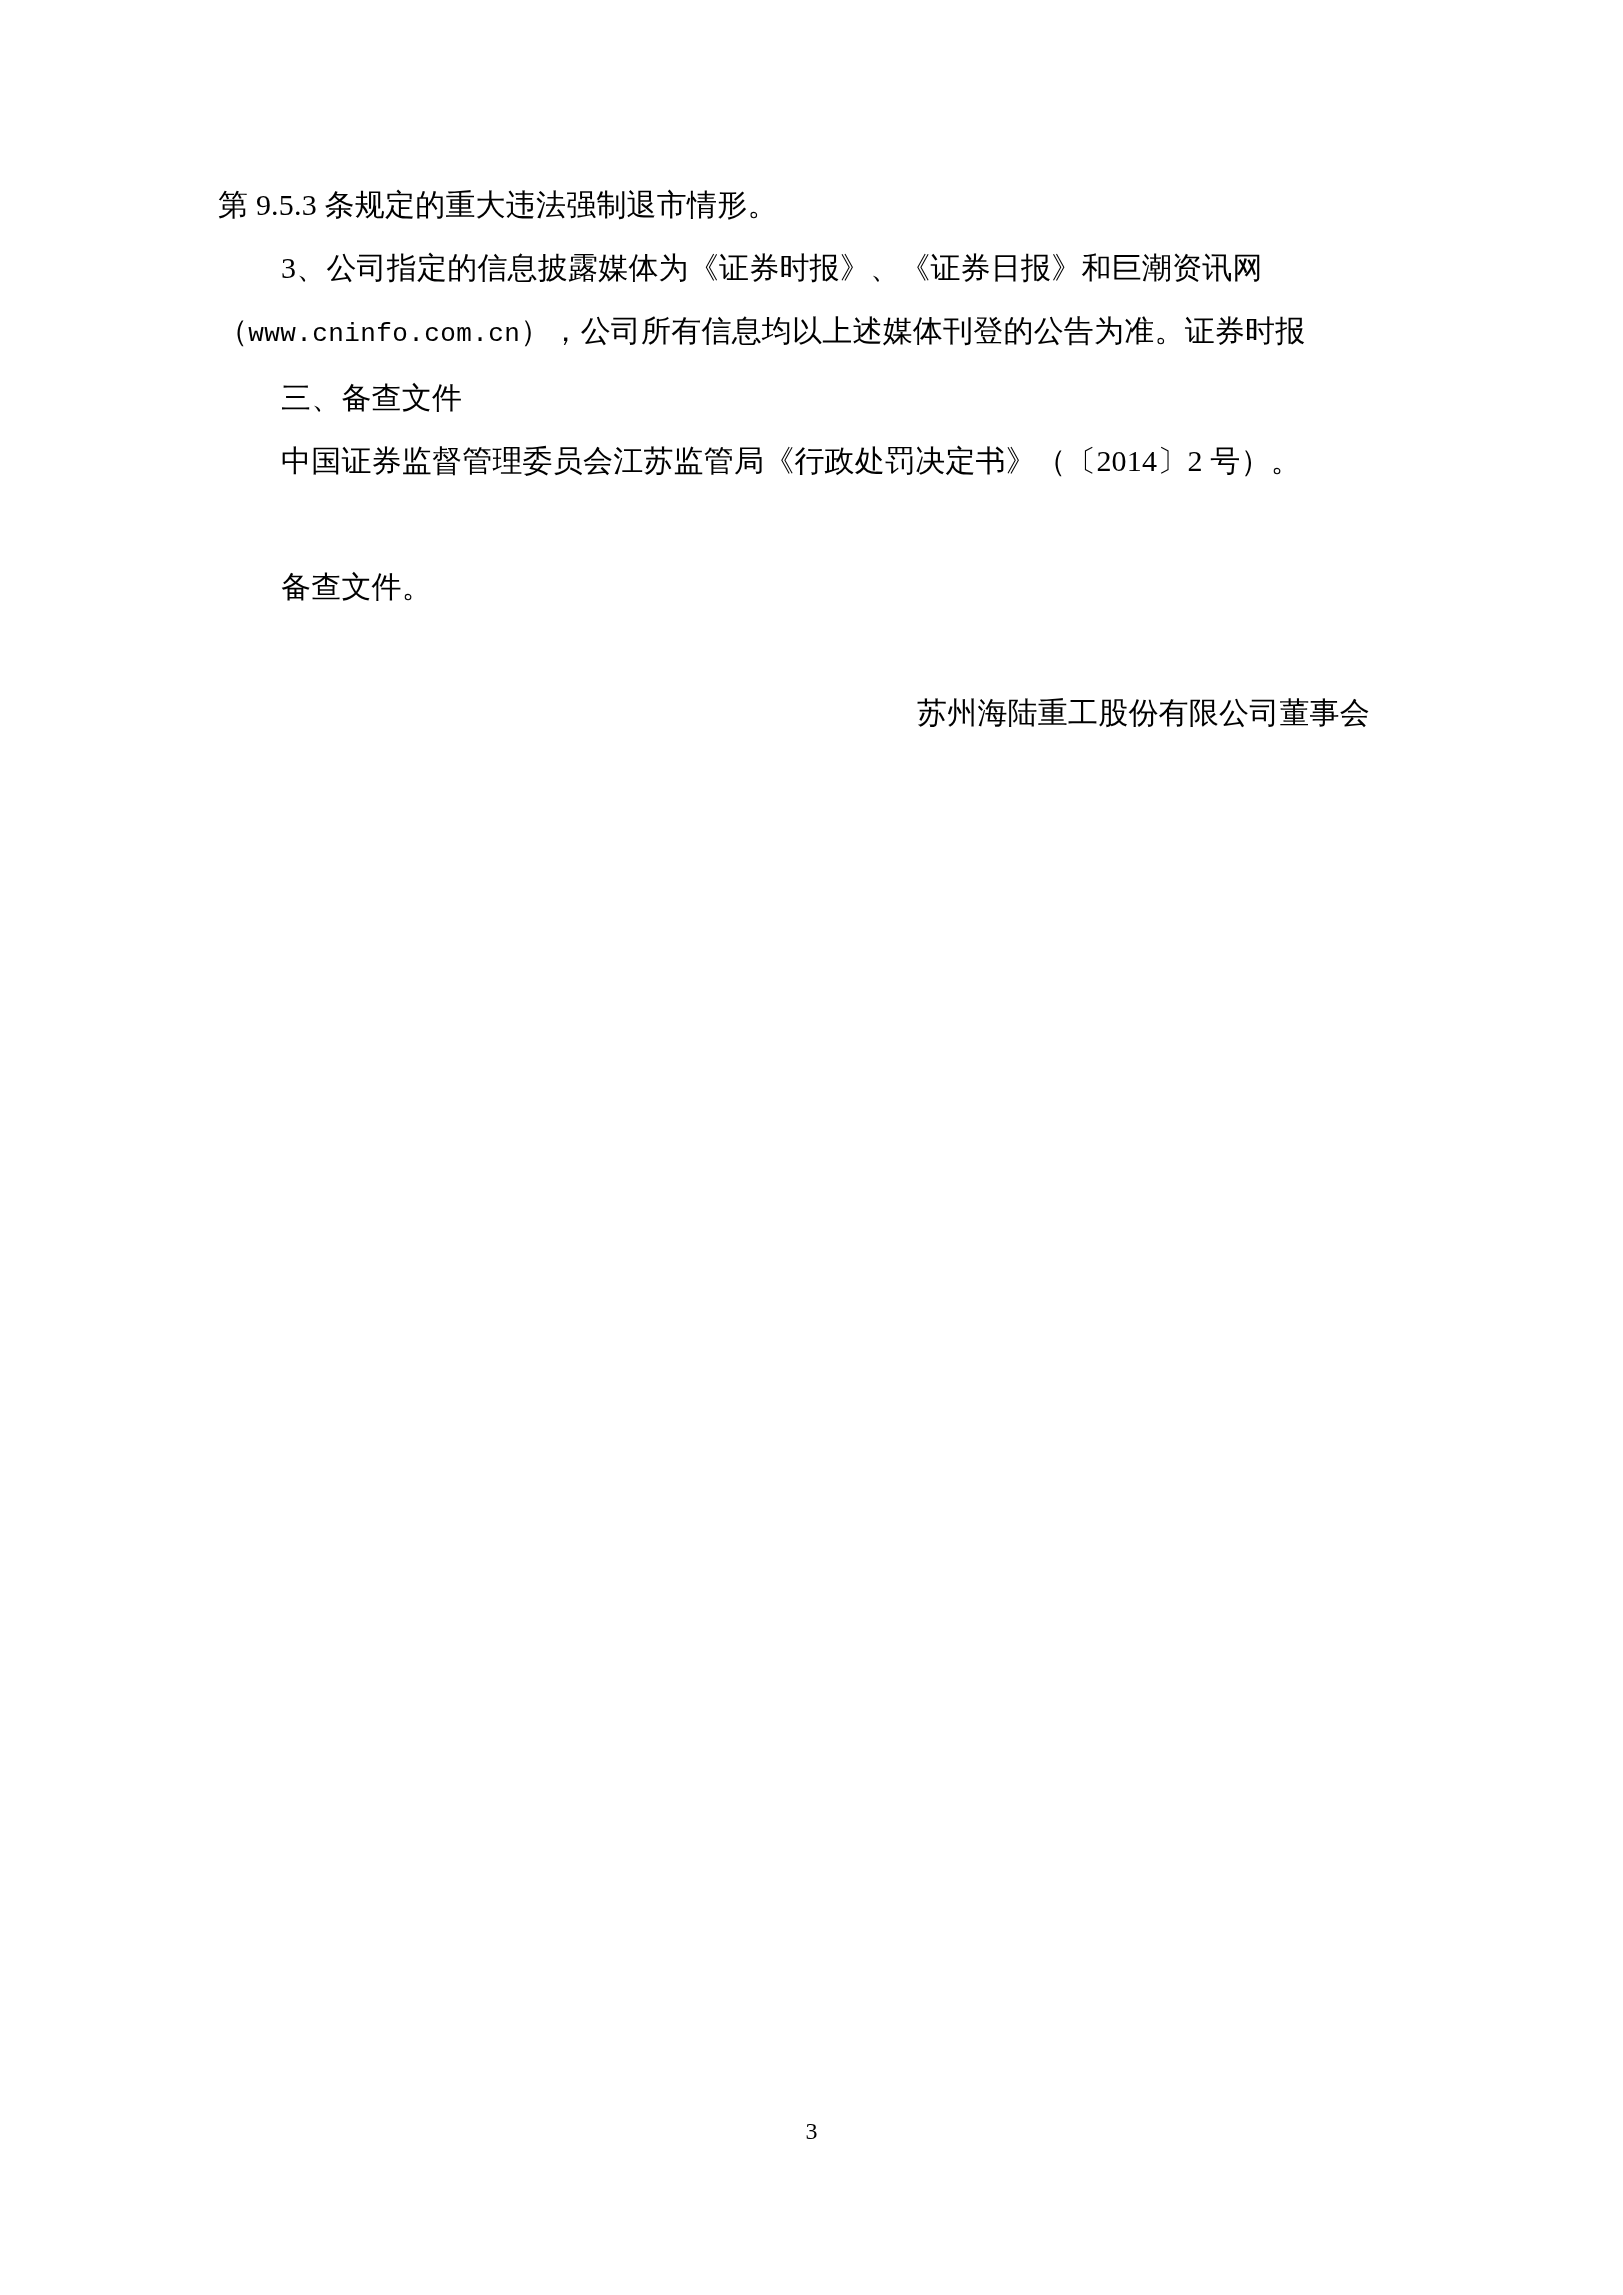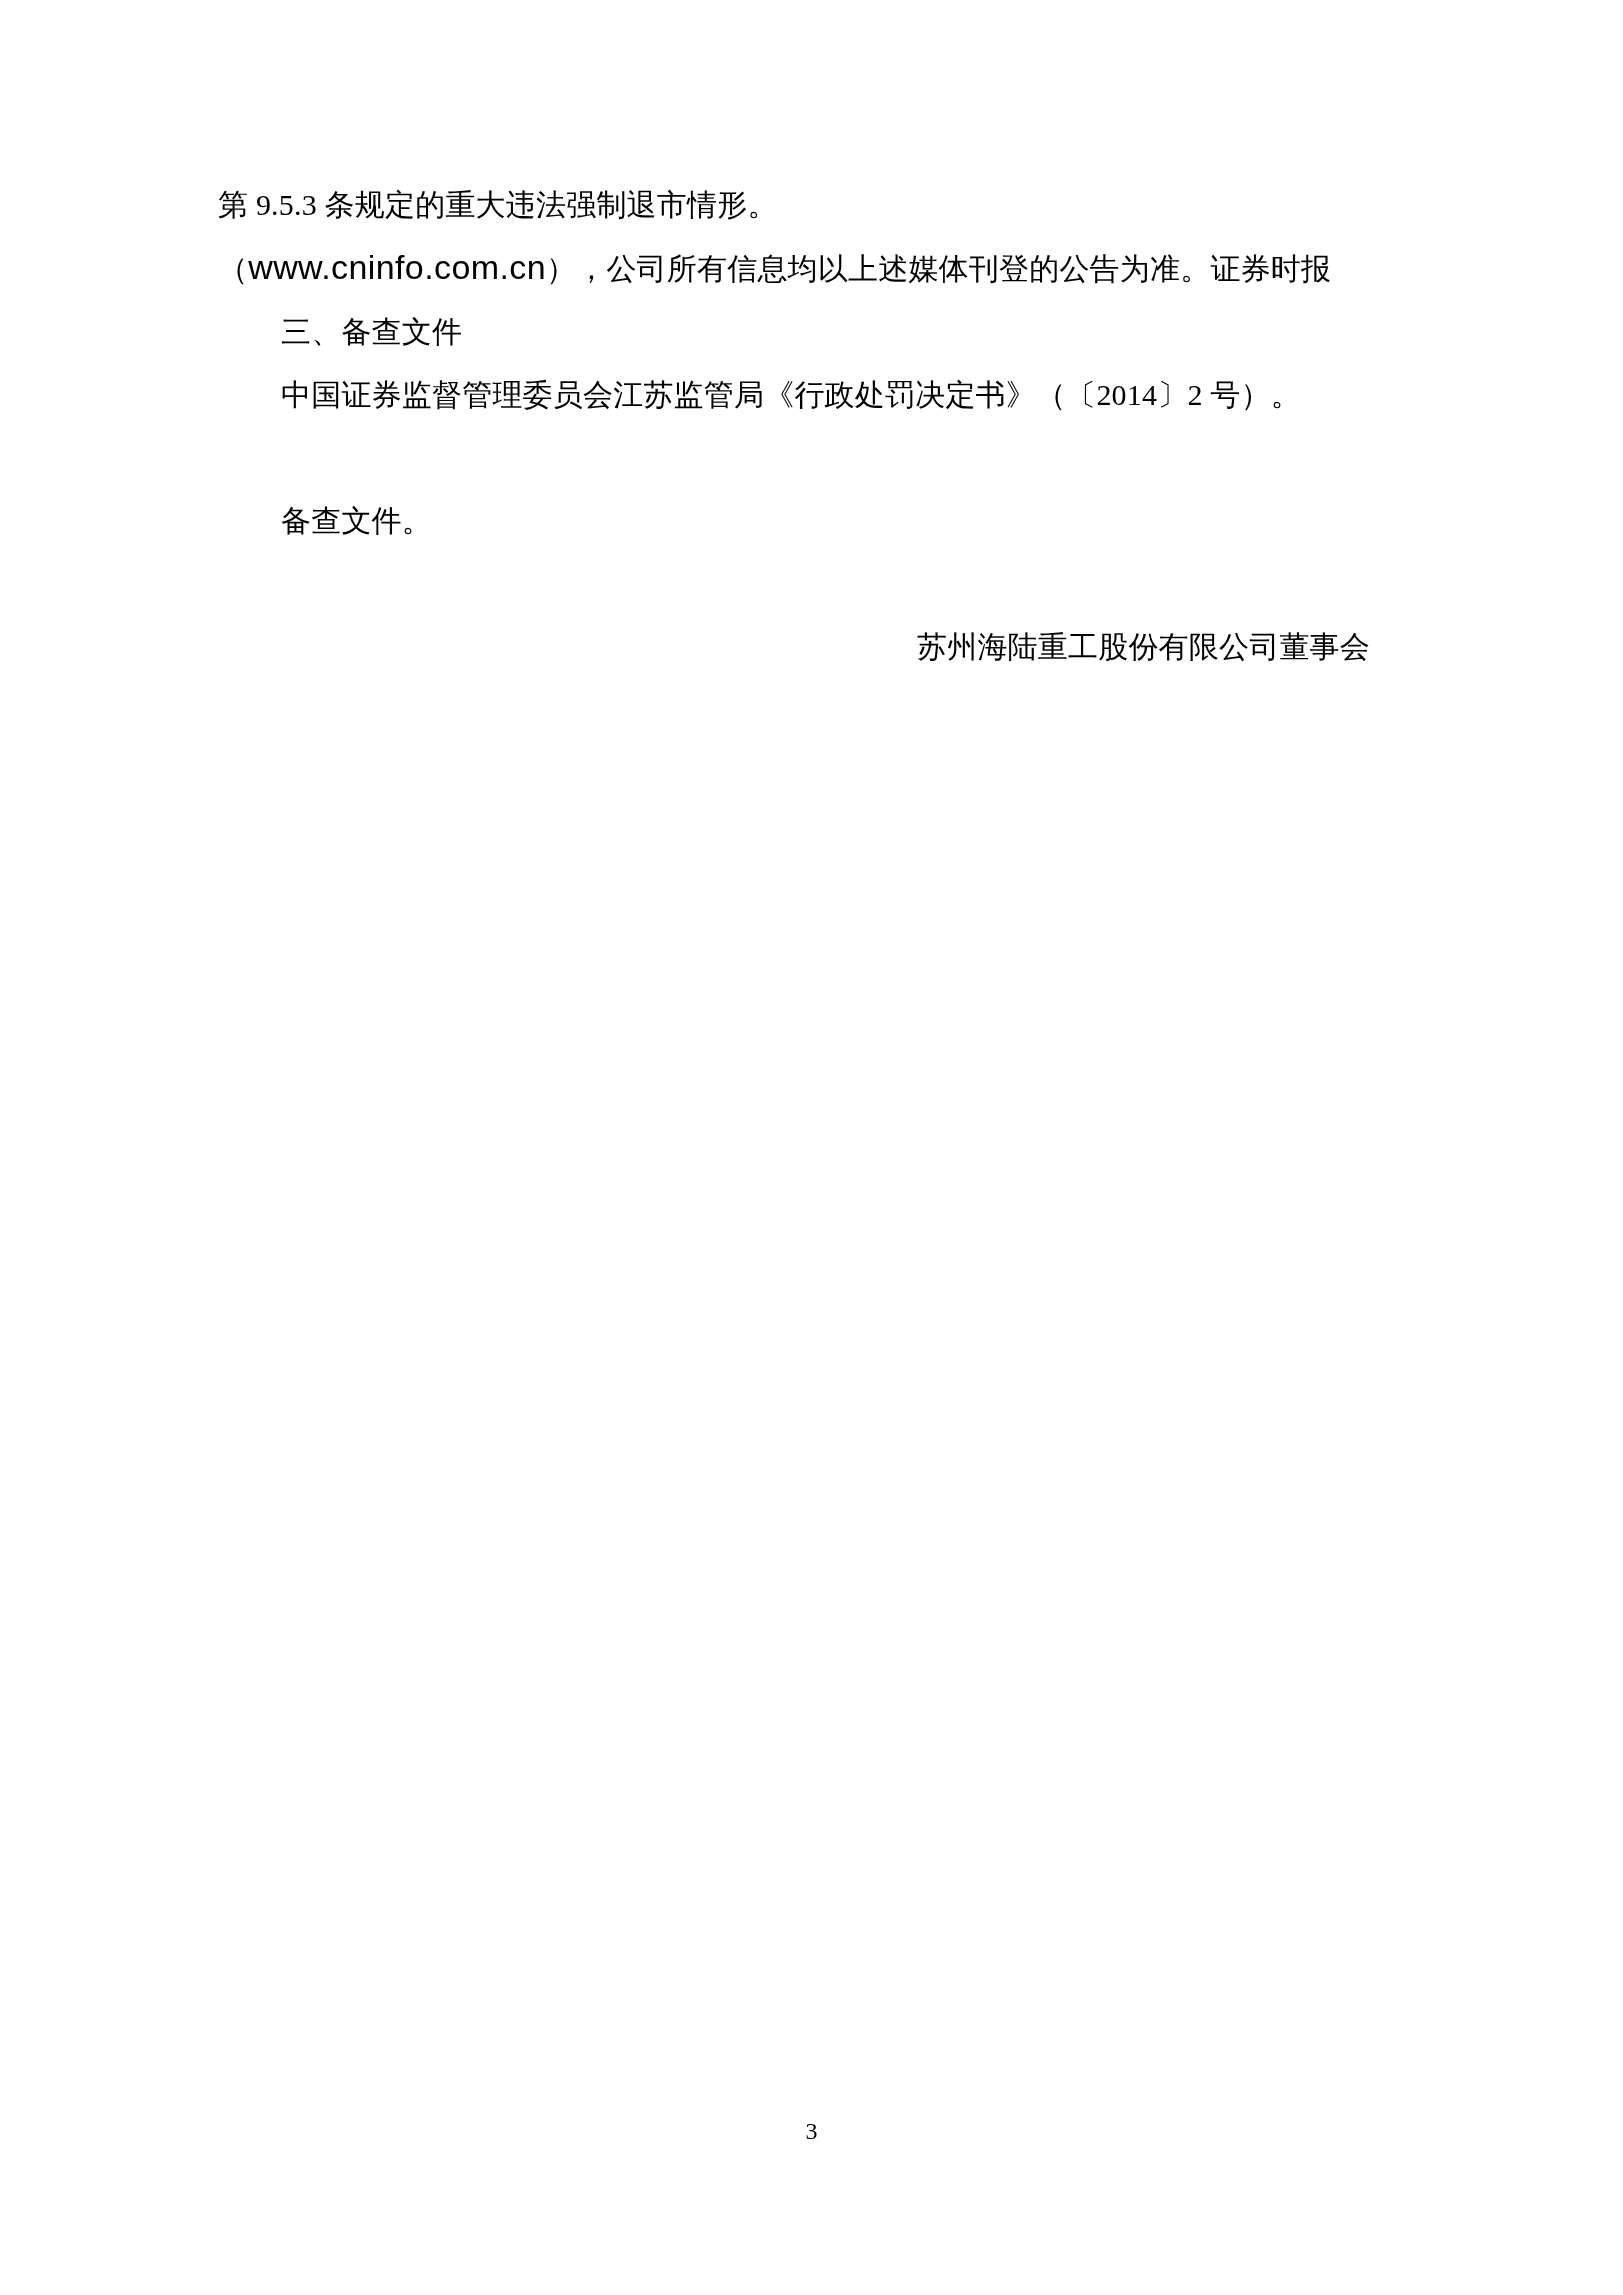--- a/index.html
+++ b/index.html
@@ -41,22 +41,22 @@
     text-indent: 63px;
   }
   .heading {
     font-weight: normal;
     font-size: 30px;
     line-height: 63px;
     text-indent: 63px;
     margin: 0;
   }
   .mono {
-    font-family: Liberation Sans, sans-serif;
-    font-size: 34px;
+    font-family: Liberation Mono, monospace;
+    font-size: 26px;
     letter-spacing: 0.4px;
   }
   .spacer-line {
     height: 63px;
   }
   .right-block {
     margin-top: 63px;
     text-align: right;
     padding-right: 32px;
   }
@@ -75,20 +75,21 @@
   }
 </style>
 </head>
 <body>
 
 <div class="page">
   <div class="content">
 
     <p class="flush">第 9.5.3 条规定的重大违法强制退市情形。</p>
 
+    <p class="indent">3、公司指定的信息披露媒体为《证券时报》、《证券日报》和巨潮资讯网</p>
 
     <p><span>（</span><span class="mono">www.cninfo.com.cn</span><span>），公司所有信息均以上述媒体刊登的公告为准。证券时报</span></p>
 
 
     <p class="heading">三、备查文件</p>
 
     <p class="indent">中国证券监督管理委员会江苏监管局《行政处罚决定书》（〔2014〕2 号）。</p>
 
     <div class="spacer-line"></div>
 

